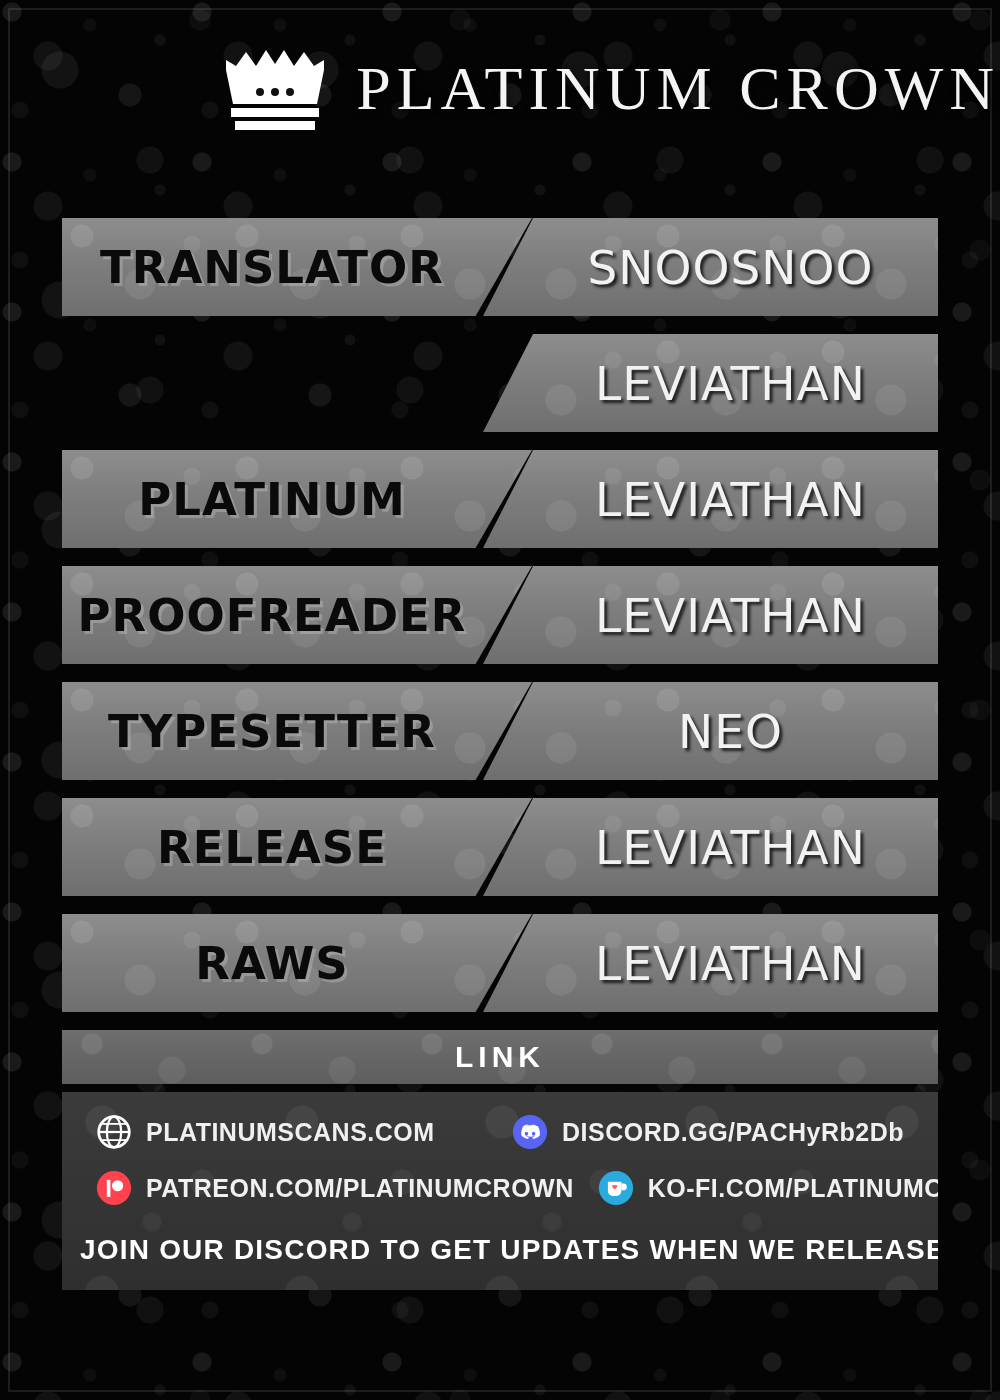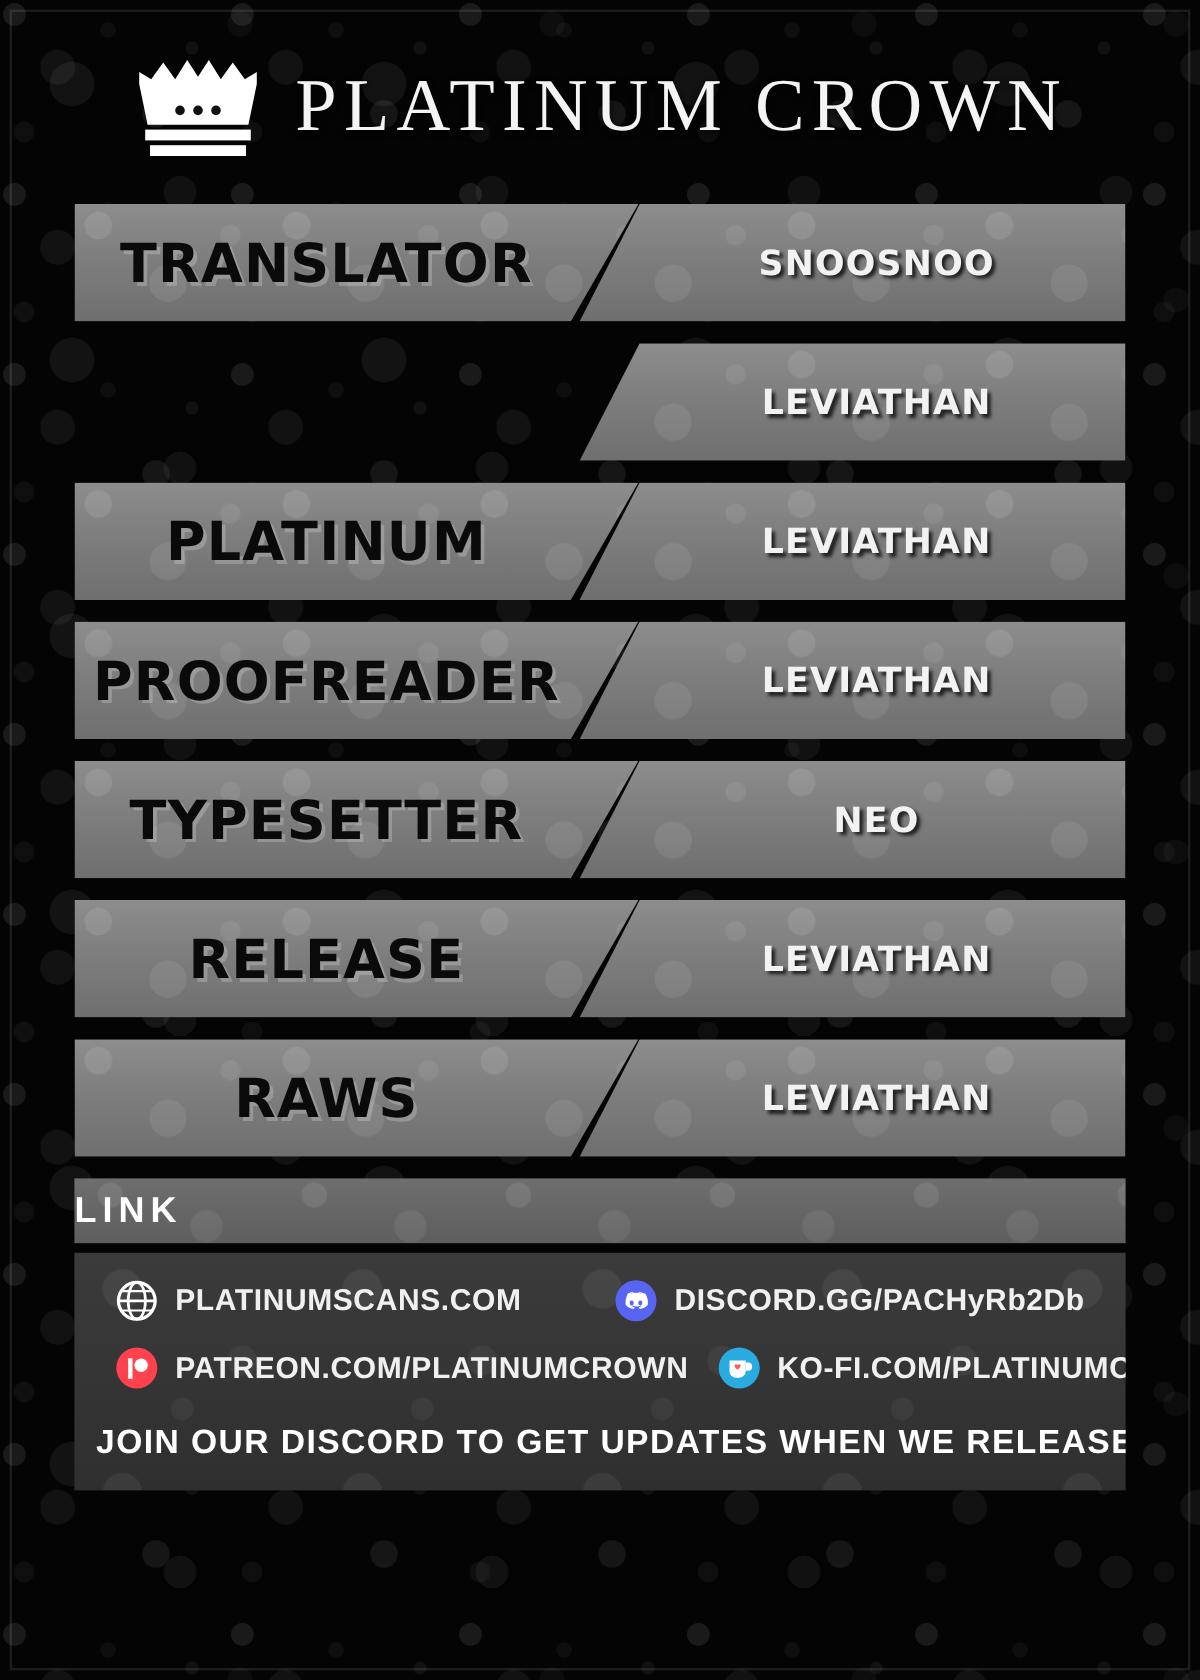--- a/index.html
+++ b/index.html
@@ -57,40 +57,41 @@
   .inner {
     position: relative;
     z-index: 5;
     padding: 0;
   }
 
   
   .header {
     display: flex;
     align-items: center;
-    justify-content: center;
+    justify-content: flex-end;
     gap: 26px;
     height: 170px;
     padding-top: 6px;
     box-sizing: border-box;
   }
   .crown-icon svg { display: block; }
   .brand {
     color: #f4f4f4;
     font-family: "Liberation Serif", serif;
     font-size: 62px;
     letter-spacing: 6px;
     font-weight: 400;
     text-shadow: 0 2px 6px rgba(0,0,0,0.9);
     white-space: nowrap;
   }
 
   
   .rows {
     padding: 0 62px;
+    margin-top: 48px;
   }
   .row {
     position: relative;
     height: 98px;
     margin-bottom: 18px;
   }
   .bar {
     position: absolute;
     top: 0;
     height: 98px;
@@ -132,38 +133,38 @@
     font-size: 45px;
     letter-spacing: 1px;
     color: #0a0a0a;
     text-shadow: 3px 3px 0 rgba(255,255,255,0.22);
     position: relative;
     z-index: 2;
     white-space: nowrap;
   }
   .person {
     font-family: "DejaVu Sans", sans-serif;
-    font-weight: 700;
-    font-size: 29px;
+    font-weight: 400;
+    font-size: 47px;
     letter-spacing: 1px;
     color: #f2f2f2;
     text-shadow: 3px 3px 3px rgba(0,0,0,0.75);
     position: relative;
     z-index: 2;
     white-space: nowrap;
   }
 
   
   .link-head {
     margin: 16px 62px 8px 62px;
     height: 54px;
     background: linear-gradient(180deg, #6e6e6e 0%, #5e5e5e 100%);
     display: flex;
     align-items: center;
-    justify-content: flex-start;
+    justify-content: center;
     position: relative;
     overflow: hidden;
   }
   .link-head::after {
     content: "";
     position: absolute;
     inset: 0;
     background-image:
       radial-gradient(circle at 30px 14px, rgba(255,255,255,0.09) 10px, rgba(255,255,255,0) 11px),
       radial-gradient(circle at 110px 40px, rgba(255,255,255,0.07) 13px, rgba(255,255,255,0) 14px);

